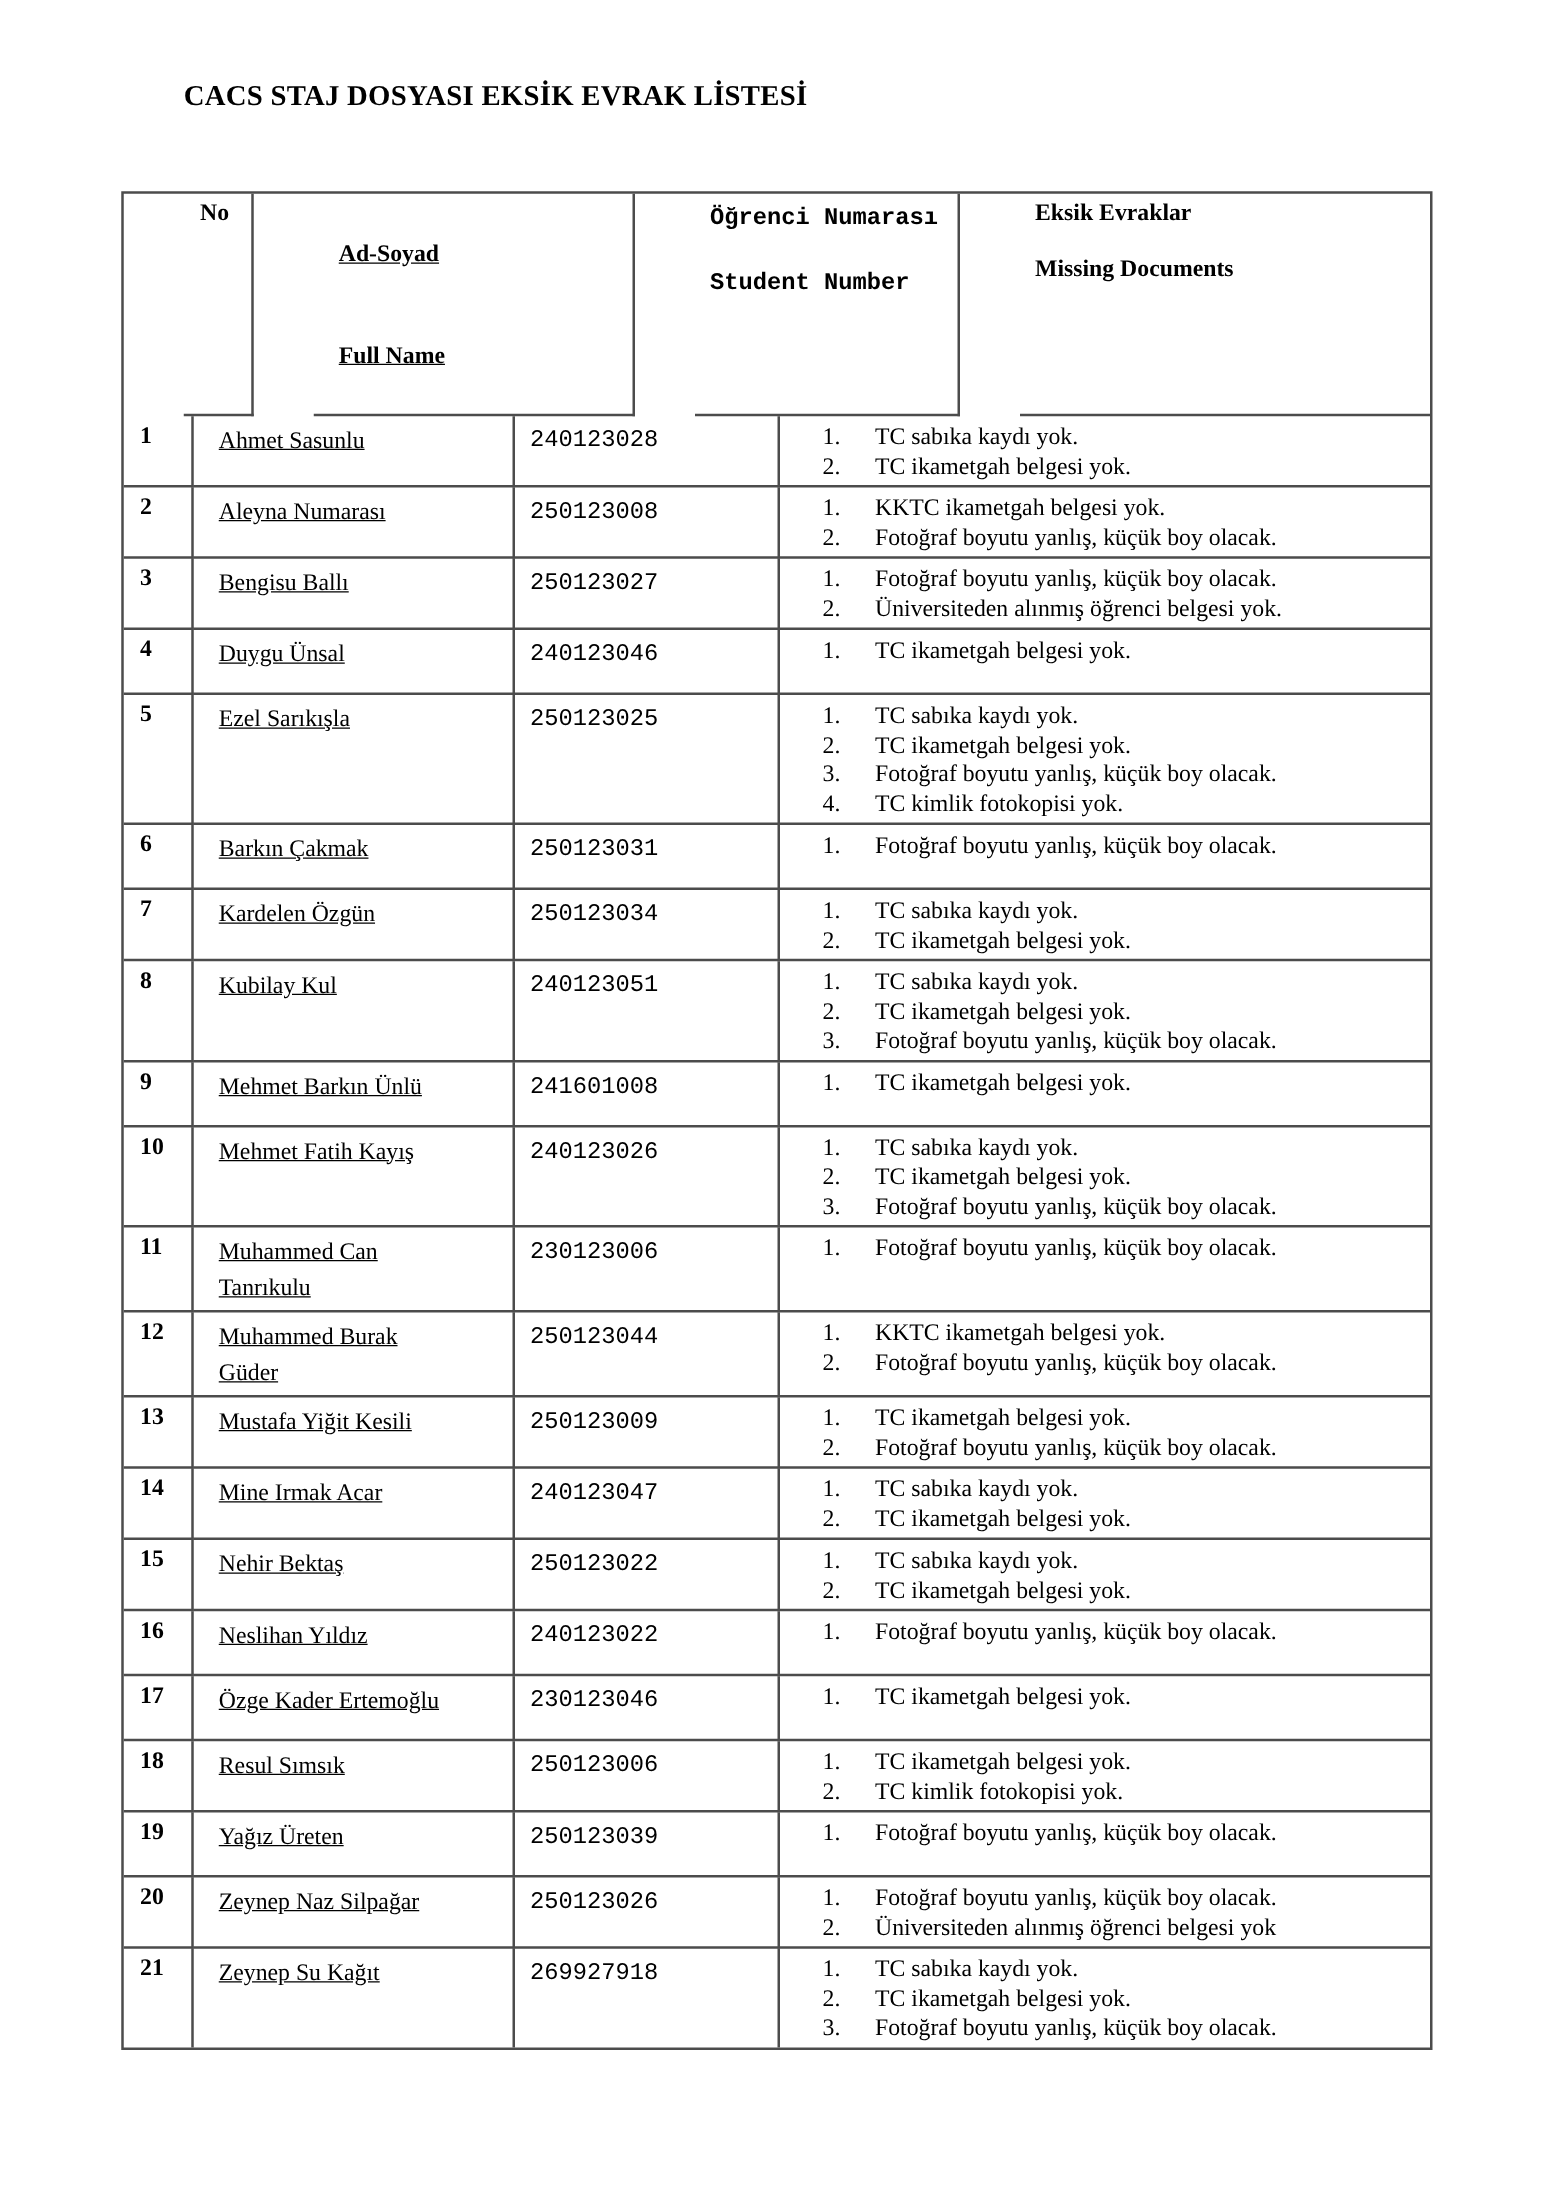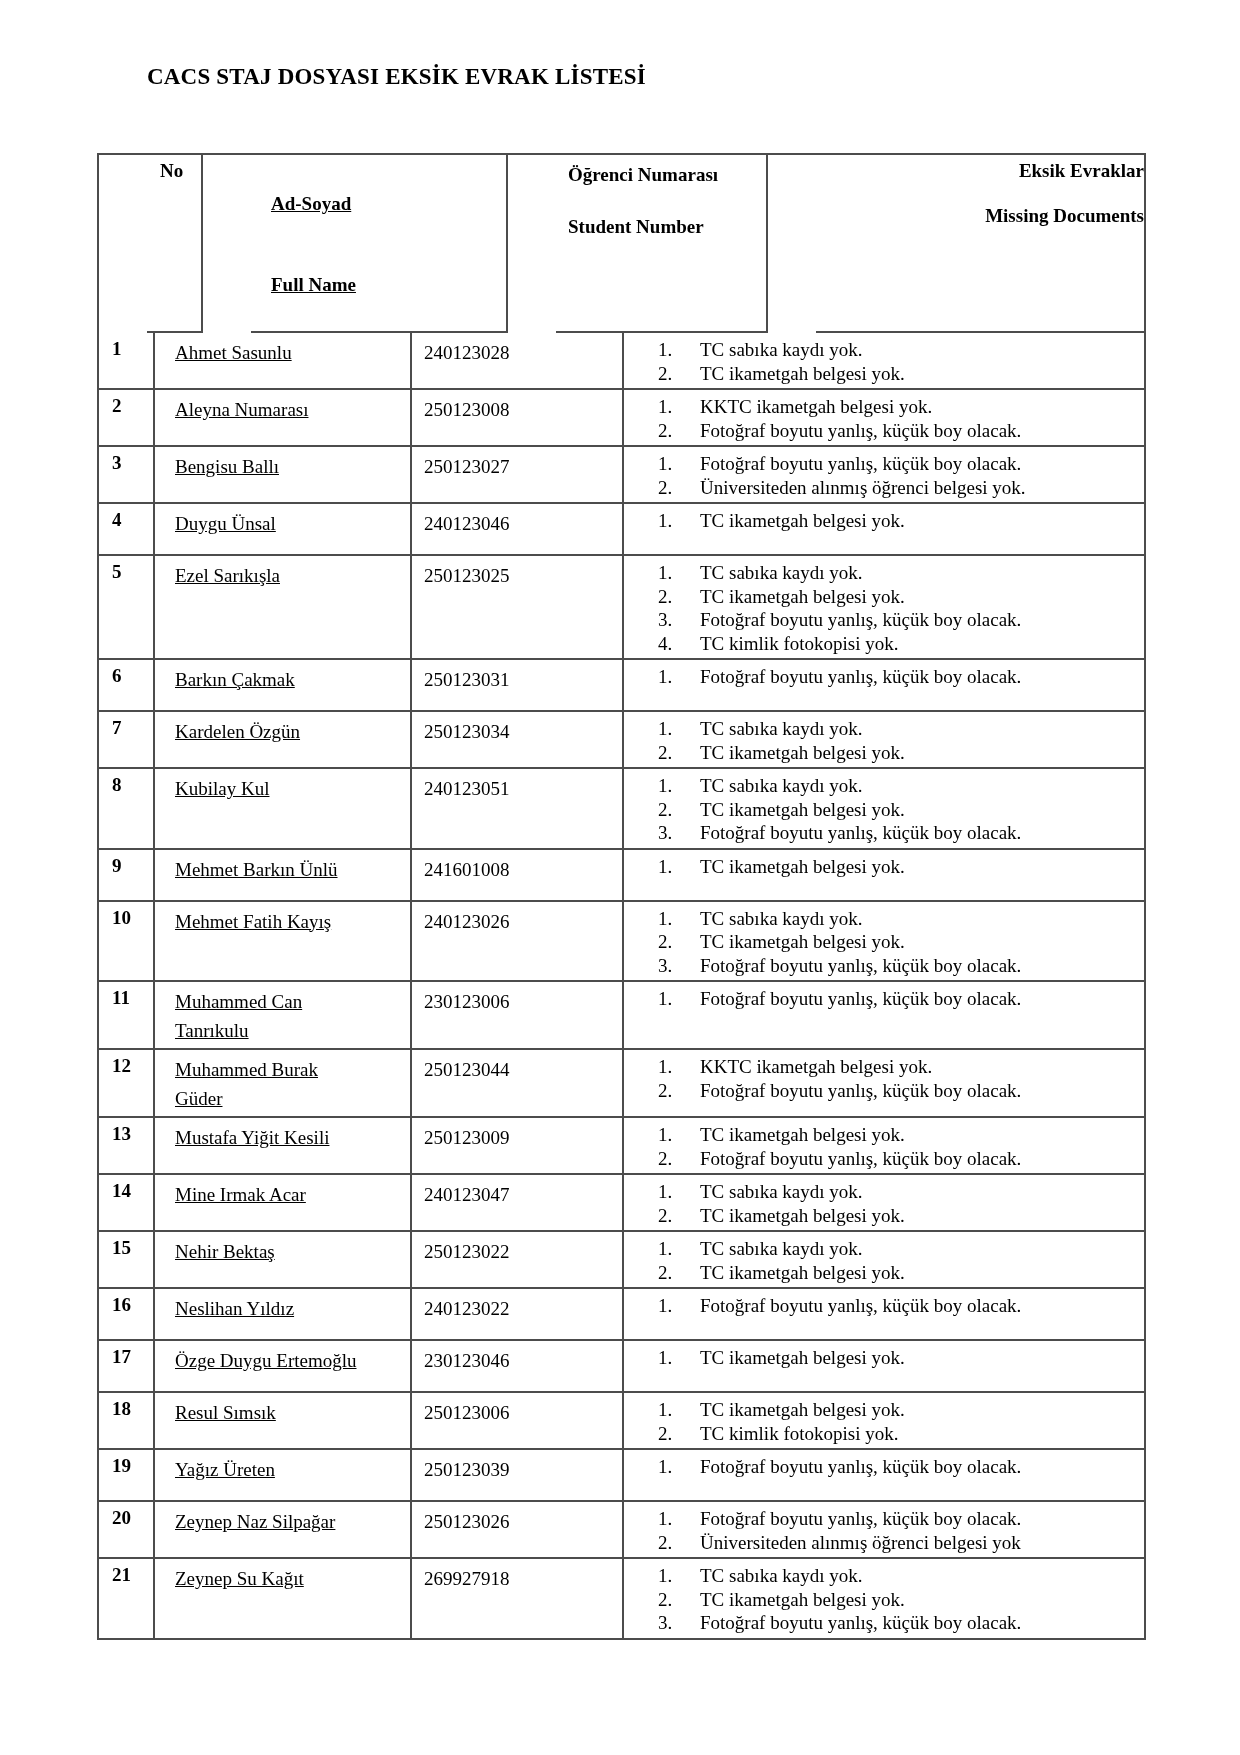--- a/index.html
+++ b/index.html
@@ -25,21 +25,21 @@
   .cell {
     box-sizing:border-box;
     border-right:2px solid #4c4c4c;
     border-bottom:2px solid #4c4c4c;
     padding-top:5px; padding-bottom:3px;
     min-height:52px;
   }
   .trow:last-child .cell { border-bottom:none; }
   .cell.c-no   { width:56px;  padding-left:13px; font-weight:bold; }
   .cell.c-name { width:257px; padding-left:20px; padding-right:6px; line-height:29px; white-space:pre-line;text-decoration:underline; }
-  .cell.c-num  { width:212px; padding-left:12px; line-height:29px; }
+  .cell.c-num  { width:212px; padding-left:12px; line-height:29px;font-family:Liberation Mono, monospace; }
   .cell.c-docs { flex:1; border-right:none; }
   .trow.header .cell { min-height:95px; font-weight:bold;margin-left:48px; }
   .hline2 { margin-top:23px; }
   .docitem { position:relative; padding-left:76px; padding-right:4px; line-height:23.5px; }
   .docitem .marker { position:absolute; left:34px; }
 </style>
 </head>
 <body>
 
 <div class="page">
@@ -52,21 +52,21 @@
         <div class="hline1">No</div>
       </div>
       <div class="cell c-name">
         <div class="hline1">Ad-Soyad</div>
         <div class="hline2">Full Name</div>
       </div>
       <div class="cell c-num">
         <div class="hline1">Öğrenci Numarası</div>
         <div class="hline2">Student Number</div>
       </div>
-      <div class="cell c-docs" style="padding-left:12px;text-align:right;">
+      <div class="cell c-docs" style="padding-left:12px;">
         <div class="hline1">Eksik Evraklar</div>
         <div class="hline2">Missing Documents</div>
       </div>
     </div>
 
   <div class="trow">
         <div class="cell c-no">1</div>
         <div class="cell c-name">Ahmet Sasunlu</div>
         <div class="cell c-num">240123028</div>
         <div class="cell c-docs">
@@ -298,21 +298,21 @@
         <div class="cell c-num">240123022</div>
         <div class="cell c-docs">
           <div class="docitem">
             <div class="marker">1.</div>
             <div class="itext">Fotoğraf boyutu yanlış, küçük boy olacak.</div>
           </div>
         </div>
       </div>
       <div class="trow">
         <div class="cell c-no">17</div>
-        <div class="cell c-name">Özge Duygu Ertemoğlu</div>
+        <div class="cell c-name">Özge Kader Ertemoğlu</div>
         <div class="cell c-num">230123046</div>
         <div class="cell c-docs">
           <div class="docitem">
             <div class="marker">1.</div>
             <div class="itext">TC ikametgah belgesi yok.</div>
           </div>
         </div>
       </div>
       <div class="trow">
         <div class="cell c-no">18</div>

